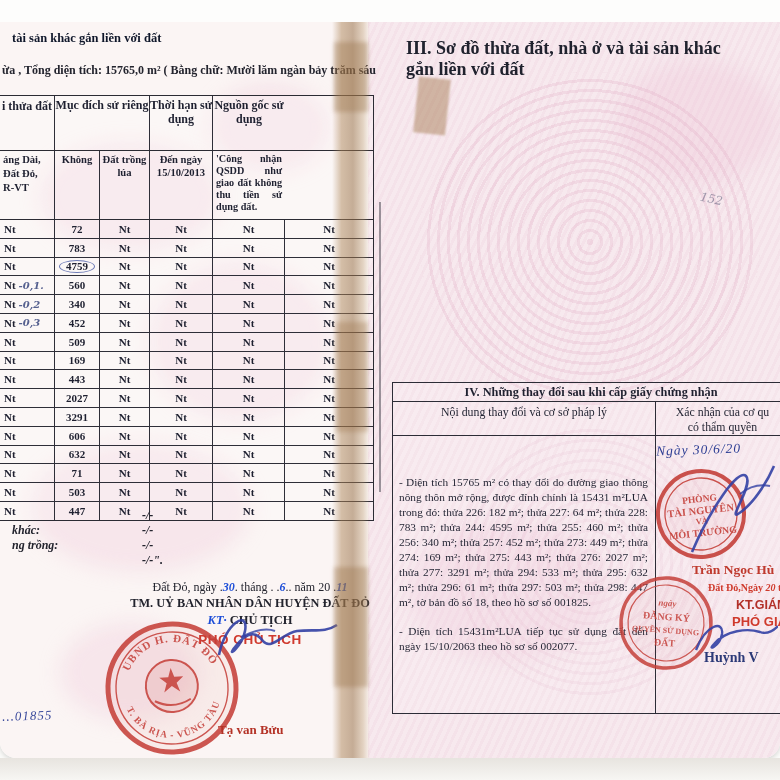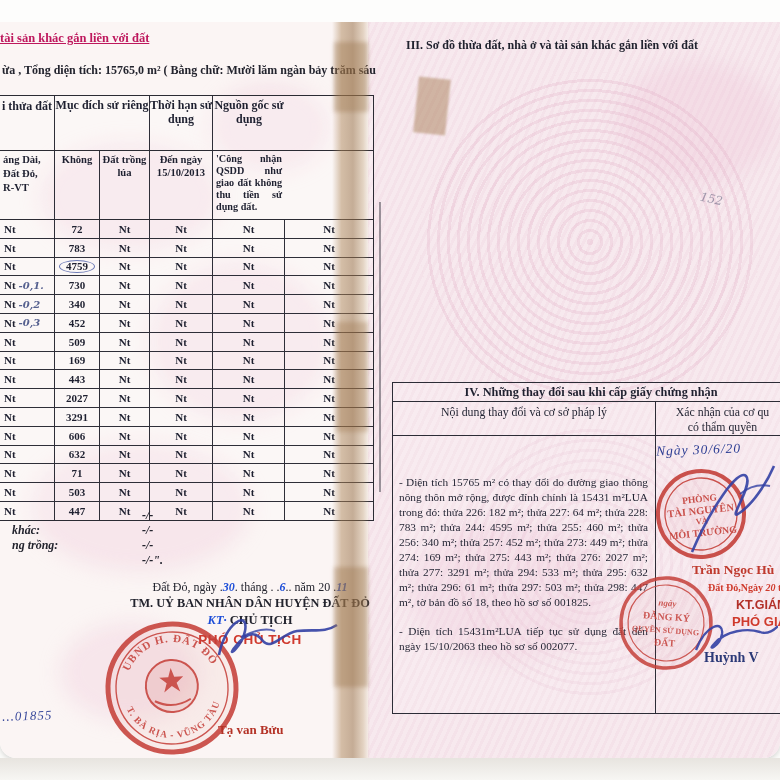--- a/index.html
+++ b/index.html
@@ -12,21 +12,21 @@
   .page-right{position:absolute;left:368px;top:0;width:412px;height:736px;background:#f7e9ee;}
   .page-right .texture{position:absolute;inset:0;background:repeating-linear-gradient(115deg,rgba(228,180,202,.13) 0 3px,transparent 3px 7px);}
   .wash{position:absolute;border-radius:50%;filter:blur(10px);background:rgba(236,190,212,.28);}
   .wm{position:absolute;border-radius:50%;background:repeating-radial-gradient(circle at center,rgba(221,160,188,.22) 0 3px,rgba(221,160,188,0) 3px 10px);}
   
   .tape{position:absolute;left:332px;top:0;width:38px;height:736px;z-index:30;background:linear-gradient(90deg,rgba(168,128,84,0),rgba(173,133,88,.5) 25%,rgba(152,112,72,.55) 55%,rgba(183,146,100,.35) 82%,rgba(168,128,84,0));}
   .tape-seg{position:absolute;z-index:31;filter:blur(2px);}
   .patch{position:absolute;left:416px;top:56px;width:32px;height:56px;background:rgba(160,116,70,.45);transform:rotate(6deg);filter:blur(1px);z-index:31;}
   .edge-line{position:absolute;left:379px;top:180px;width:2px;height:290px;background:rgba(40,40,50,.45);z-index:29;}
   
-  .top-frag{position:absolute;left:0;top:9px;font-weight:bold;font-size:12.5px;color:#be185d;text-decoration:underline;}
+  .top-frag{position:absolute;left:12px;top:9px;font-weight:bold;font-size:12.5px;color:#0f172a;}
   .total-line{position:absolute;left:2px;top:41px;width:368px;font-size:12px;font-weight:bold;color:#23242e;white-space:nowrap;}
   
   .ltable{position:absolute;left:0;top:73px;width:373px;border:1.6px solid #2b2b33;border-left:none;color:#1e2030;background:rgba(255,255,255,.2);z-index:5;}
   .lth{display:grid;grid-template-columns:55px 95px 63px 72px 1fr;height:54px;border-bottom:1.6px solid #2b2b33;font-weight:bold;font-size:12px;text-align:center;}
   .lth>div{border-right:1.5px solid #2e2e38;}
   .lth>div:last-child{border-right:none;}
   .h-plot{display:flex;align-items:flex-start;justify-content:flex-start;padding:3px 2px;}
   .h-area-top{height:25px;border-bottom:1.5px solid #2e2e38;display:flex;align-items:center;justify-content:center;}
   .h-area-sub{display:grid;grid-template-columns:45px 1fr;height:27px;}
   .h-area-sub>div:first-child{border-right:1.5px solid #2e2e38;}
@@ -55,21 +55,21 @@
   .sign .date{font-size:12px;height:16px;}
   .sign .committee{font-size:12.3px;font-weight:bold;height:17px;}
   .sign .ktline{font-size:12.5px;font-weight:bold;height:17px;}
   .sign .deputy{font-family:"Liberation Sans",sans-serif;font-size:13.5px;font-weight:bold;color:#d03a2e;letter-spacing:.5px;margin-top:2px;}
   .hw-day{font-style:italic;color:#1d4ed8;font-weight:bold;}
   .stampA{position:absolute;left:104px;top:598px;z-index:7;opacity:.88;transform:rotate(-4deg);}
   .sig1{position:absolute;left:205px;top:581px;z-index:8;}
   .signer-name{position:absolute;left:218px;top:700px;font-size:13px;font-weight:bold;color:#b43226;z-index:8;white-space:nowrap;}
   .doc-number{position:absolute;left:2px;top:686px;font-size:13px;letter-spacing:1px;color:#3a4a9c;font-style:italic;transform:rotate(-2deg);z-index:6;}
   
-  .s3-title{position:absolute;left:406px;top:16px;width:345px;font-weight:bold;font-size:12px;color:#20222e;z-index:5;}
+  .s3-title{position:absolute;left:406px;top:16px;width:345px;font-weight:bold;font-size:18px;color:#20222e;z-index:5;}
   .margin-note{position:absolute;left:700px;top:170px;font-size:12px;font-style:italic;color:rgba(90,90,120,.55);transform:rotate(12deg);z-index:5;}
   .s4{position:absolute;left:392px;top:360px;width:396px;border:1.6px solid #2c2c36;color:#1f2130;z-index:5;background:rgba(255,255,255,.12);}
   .s4-title{height:18px;border-bottom:1.6px solid #2c2c36;text-align:center;font-weight:bold;font-size:12.3px;line-height:18px;}
   .s4-head{display:grid;grid-template-columns:263px 1fr;height:33px;border-bottom:1.6px solid #2c2c36;font-size:11.8px;text-align:center;}
   .s4-head>div:first-child{border-right:1.6px solid #2c2c36;display:flex;align-items:flex-start;justify-content:center;padding-top:3px;}
   .s4-h2{padding-top:3px;line-height:1.25;}
   .s4-body{display:grid;grid-template-columns:263px 1fr;height:277px;}
   .s4-left{border-right:1.6px solid #2c2c36;padding:39px 7px 0 6px;font-size:11.3px;line-height:1.33;text-align:justify;}
   .s4-left .para2{margin-top:14px;}
   .hw-date{position:absolute;left:656px;top:420px;font-size:13.5px;font-style:italic;color:#2c3d93;letter-spacing:1px;transform:rotate(-2deg);z-index:8;white-space:nowrap;}
@@ -171,21 +171,21 @@
             <div>Nt</div>
             <div>Nt</div>
           </div>
 
           <div class="trow">
             <div class="c1">
               <span>Nt</span>
               <span class="hw rownote">-0,1.</span>
             </div>
             <div>
-              <span>730</span>
+              <span>560</span>
             </div>
             <div>Nt</div>
             <div>Nt</div>
             <div>Nt</div>
             <div>Nt</div>
           </div>
 
           <div class="trow">
             <div class="c1">
               <span>Nt</span>

